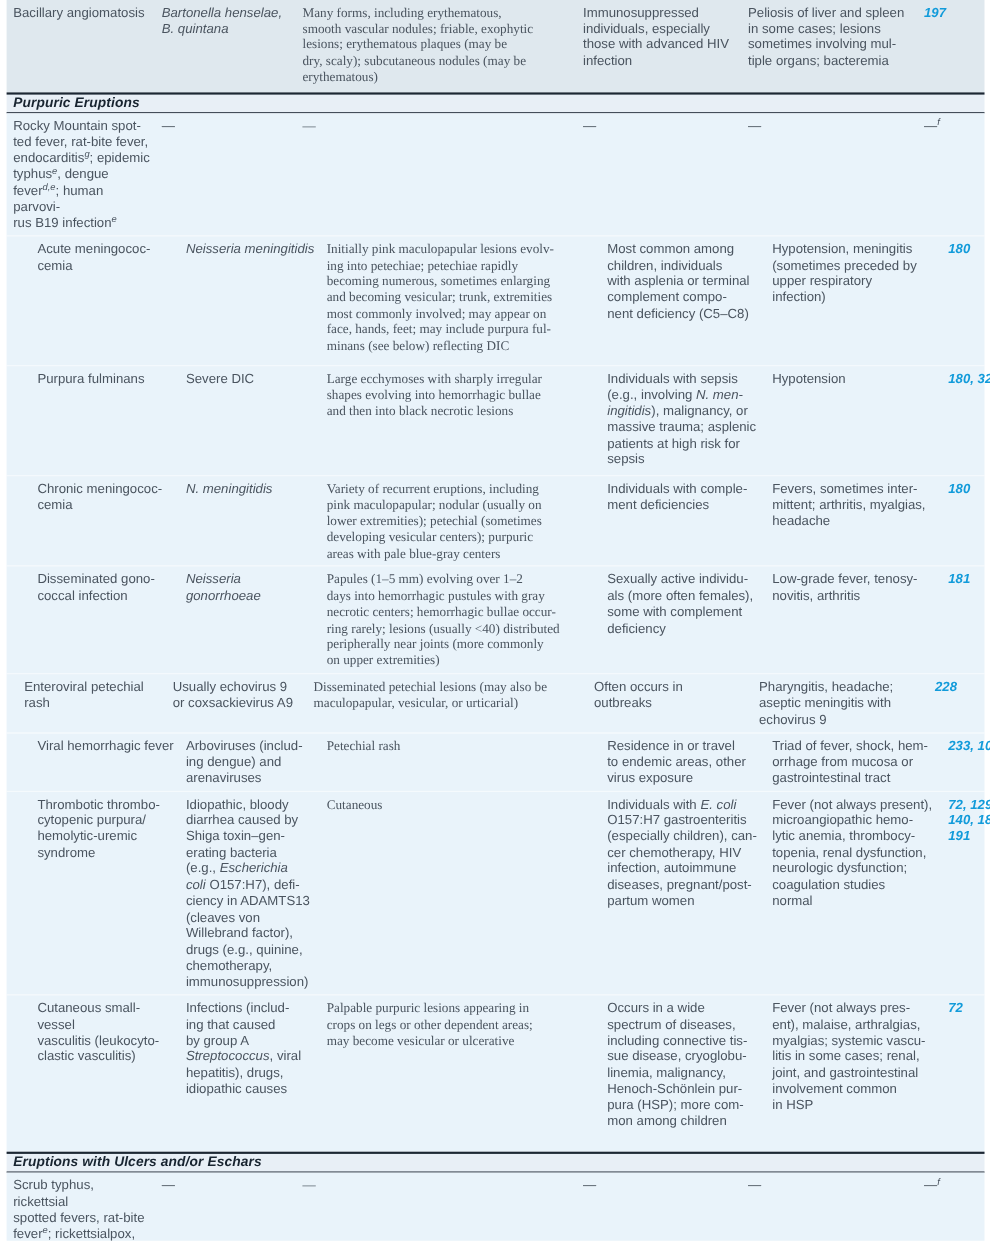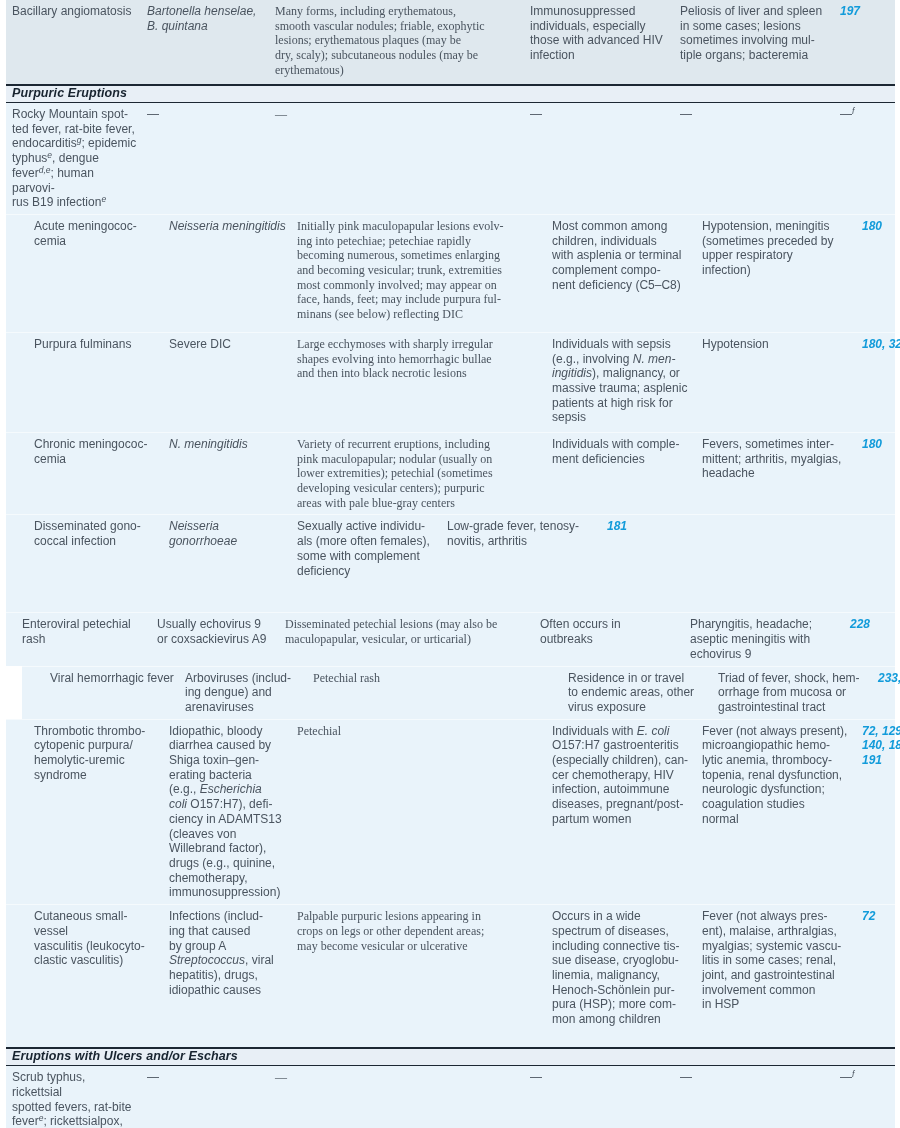--- a/index.html
+++ b/index.html
@@ -133,20 +133,26 @@
 ment deficiencies</span></div>
         <div class="cell c4"><span>Fevers, sometimes inter-
 mittent; arthritis, myalgias,
 headache</span></div>
         <div class="cell c5"><span class="r-pg">180</span></div>
       </div>
       <div class="row" style="min-height: 98px;">
         <div class="cell c0"><span>Disseminated gono-
 coccal infection</span></div>
         <div class="cell c1"><span class="r-i">Neisseria gonorrhoeae</span></div>
+        <div class="cell c2"><span>Papules (1–5 mm) evolving over 1–2
+days into hemorrhagic pustules with gray
+necrotic centers; hemorrhagic bullae occur-
+ring rarely; lesions (usually &lt;40) distributed
+peripherally near joints (more commonly
+on upper extremities)</span></div>
         <div class="cell c3"><span>Sexually active individu-
 als (more often females),
 some with complement
 deficiency</span></div>
         <div class="cell c4"><span>Low-grade fever, tenosy-
 novitis, arthritis</span></div>
         <div class="cell c5"><span class="r-pg">181</span></div>
       </div>
       <div class="row" style="min-height: 52px; justify-content: center;">
         <div class="cell c0"><span>Enteroviral petechial
@@ -155,21 +161,21 @@
 or coxsackievirus A9</span></div>
         <div class="cell c2"><span>Disseminated petechial lesions (may also be
 maculopapular, vesicular, or urticarial)</span></div>
         <div class="cell c3"><span>Often occurs in
 outbreaks</span></div>
         <div class="cell c4"><span>Pharyngitis, headache;
 aseptic meningitis with
 echovirus 9</span></div>
         <div class="cell c5"><span class="r-pg">228</span></div>
       </div>
-      <div class="row" style="min-height: 53px; margin-left: 16px;">
+      <div class="row" style="min-height: 53px;">
         <div class="cell c0"><span>Viral hemorrhagic fever</span></div>
         <div class="cell c1"><span>Arboviruses (includ-
 ing dengue) and
 arenaviruses</span></div>
         <div class="cell c2"><span>Petechial rash</span></div>
         <div class="cell c3"><span>Residence in or travel
 to endemic areas, other
 virus exposure</span></div>
         <div class="cell c4"><span>Triad of fever, shock, hem-
 orrhage from mucosa or
@@ -186,21 +192,21 @@
 Shiga toxin–gen-
 erating bacteria
 (e.g., </span><span class="r-i">Escherichia
 coli</span><span> O157:H7), defi-
 ciency in ADAMTS13
 (cleaves von
 Willebrand factor),
 drugs (e.g., quinine,
 chemotherapy,
 immunosuppression)</span></div>
-        <div class="cell c2"><span>Petechial</span></div>
+        <div class="cell c2"><span>Cutaneous</span></div>
         <div class="cell c3"><span>Individuals with </span><span class="r-i">E. coli</span><span>
 O157:H7 gastroenteritis
 (especially children), can-
 cer chemotherapy, HIV
 infection, autoimmune
 diseases, pregnant/post-
 partum women</span></div>
         <div class="cell c4"><span>Fever (not always present),
 microangiopathic hemo-
 lytic anemia, thrombocy-

